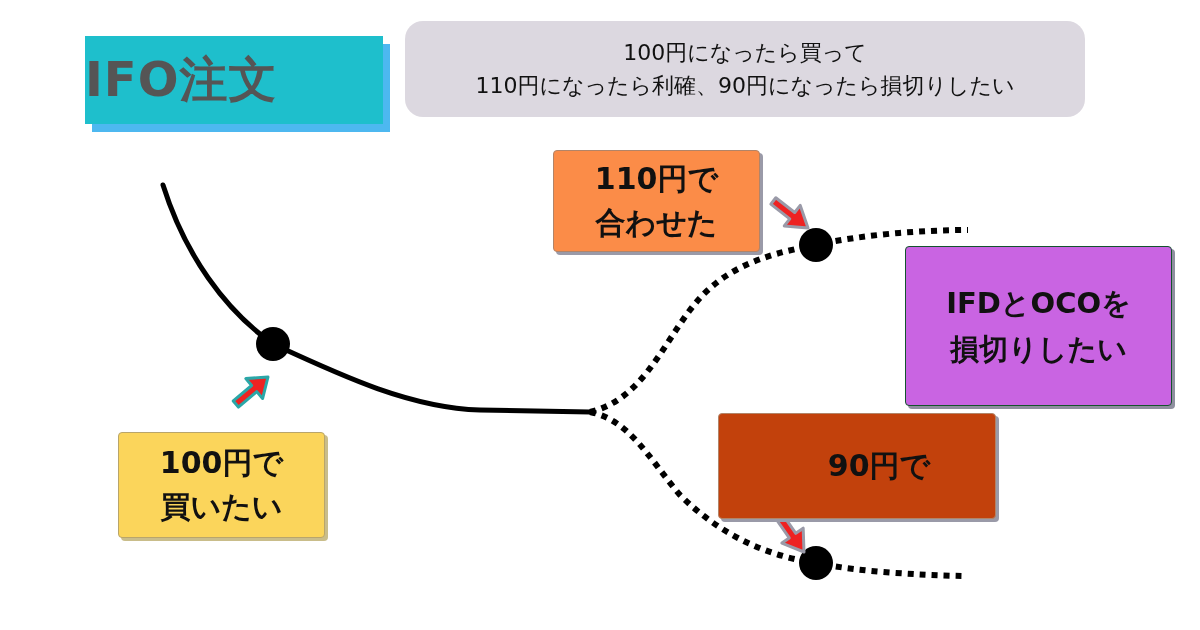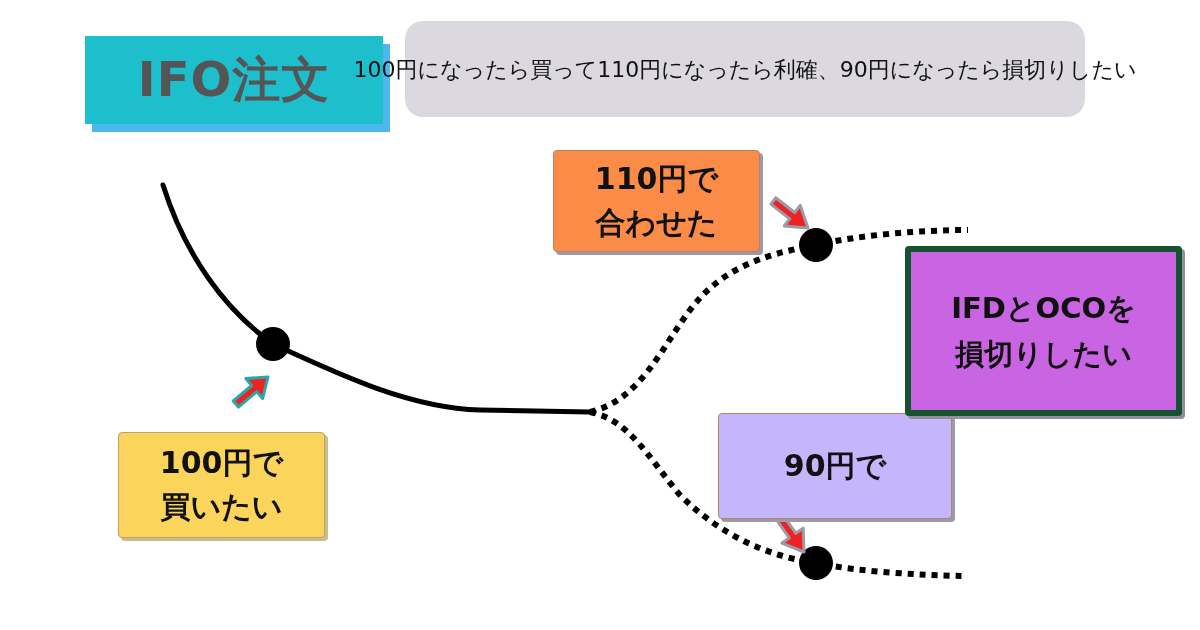--- a/index.html
+++ b/index.html
@@ -8,29 +8,29 @@
     background: #ffffff;
     font-family: "DejaVu Sans", "Liberation Sans", sans-serif;
   }
   .title-shadow {
     position: absolute; left: 92px; top: 44px; width: 298px; height: 88px;
     background: #4db8f0;
   }
   .title-box {
     position: absolute; left: 85px; top: 36px; width: 298px; height: 88px;
     background: #1ebfcc;
-    display: flex; align-items: center; justify-content: center;
+    display: flex; align-items: center; 
   }
   .title-text {
     font-size: 48px; font-weight: bold; color: #555555; letter-spacing: 1px;
   }
   .desc-box {
     position: absolute; left: 405px; top: 21px; width: 680px; height: 96px;
     background: #dcd8e0; border-radius: 18px;
-    display: flex; align-items: center; justify-content: center;
+    display: flex; flex-direction: column; align-items: center; justify-content: center;
   }
   .desc-line {
     font-size: 22px; color: #111111; line-height: 33px; white-space: nowrap;
   }
   svg.diagram { position: absolute; left: 0; top: 0; }
   .callout {
     position: absolute; border-radius: 4px;
     display: flex; flex-direction: column; align-items: center; justify-content: center;
     font-weight: bold; color: #111111; font-size: 30px; line-height: 44px;
     white-space: nowrap;
@@ -41,26 +41,27 @@
     box-shadow: 3px 3px 0 #c9bd8a;
     margin-top: 14px;
   }
   .c-profit {
     left: 553px; top: 150px; width: 205px; height: 100px;
     background: #fb8c48; border: 1px solid #b28468;
     box-shadow: 3px 3px 0 #9a9aa8;
   }
   .c-loss {
     left: 718px; top: 413px; width: 232px; height: 104px;
-    background: #c4b5fd; border: 1px solid #b28468;
+    background: #c2410c; border: 1px solid #b28468;
     box-shadow: 3px 3px 0 #9a9aa8;
+    padding-left: 44px;
   }
   .c-note {
     left: 905px; top: 246px; width: 265px; height: 158px;
-    background: #c964e2; border: 6px solid #14532d;
+    background: #c964e2; border: 1px solid #14532d;
     box-shadow: 3px 3px 0 #8f8f9f;
     font-size: 29px; line-height: 46px;
   }
 </style>
 </head>
 <body>
 
 <div class="title-shadow"></div>
 <div class="title-box">
   <span class="title-text">IFO注文</span>

